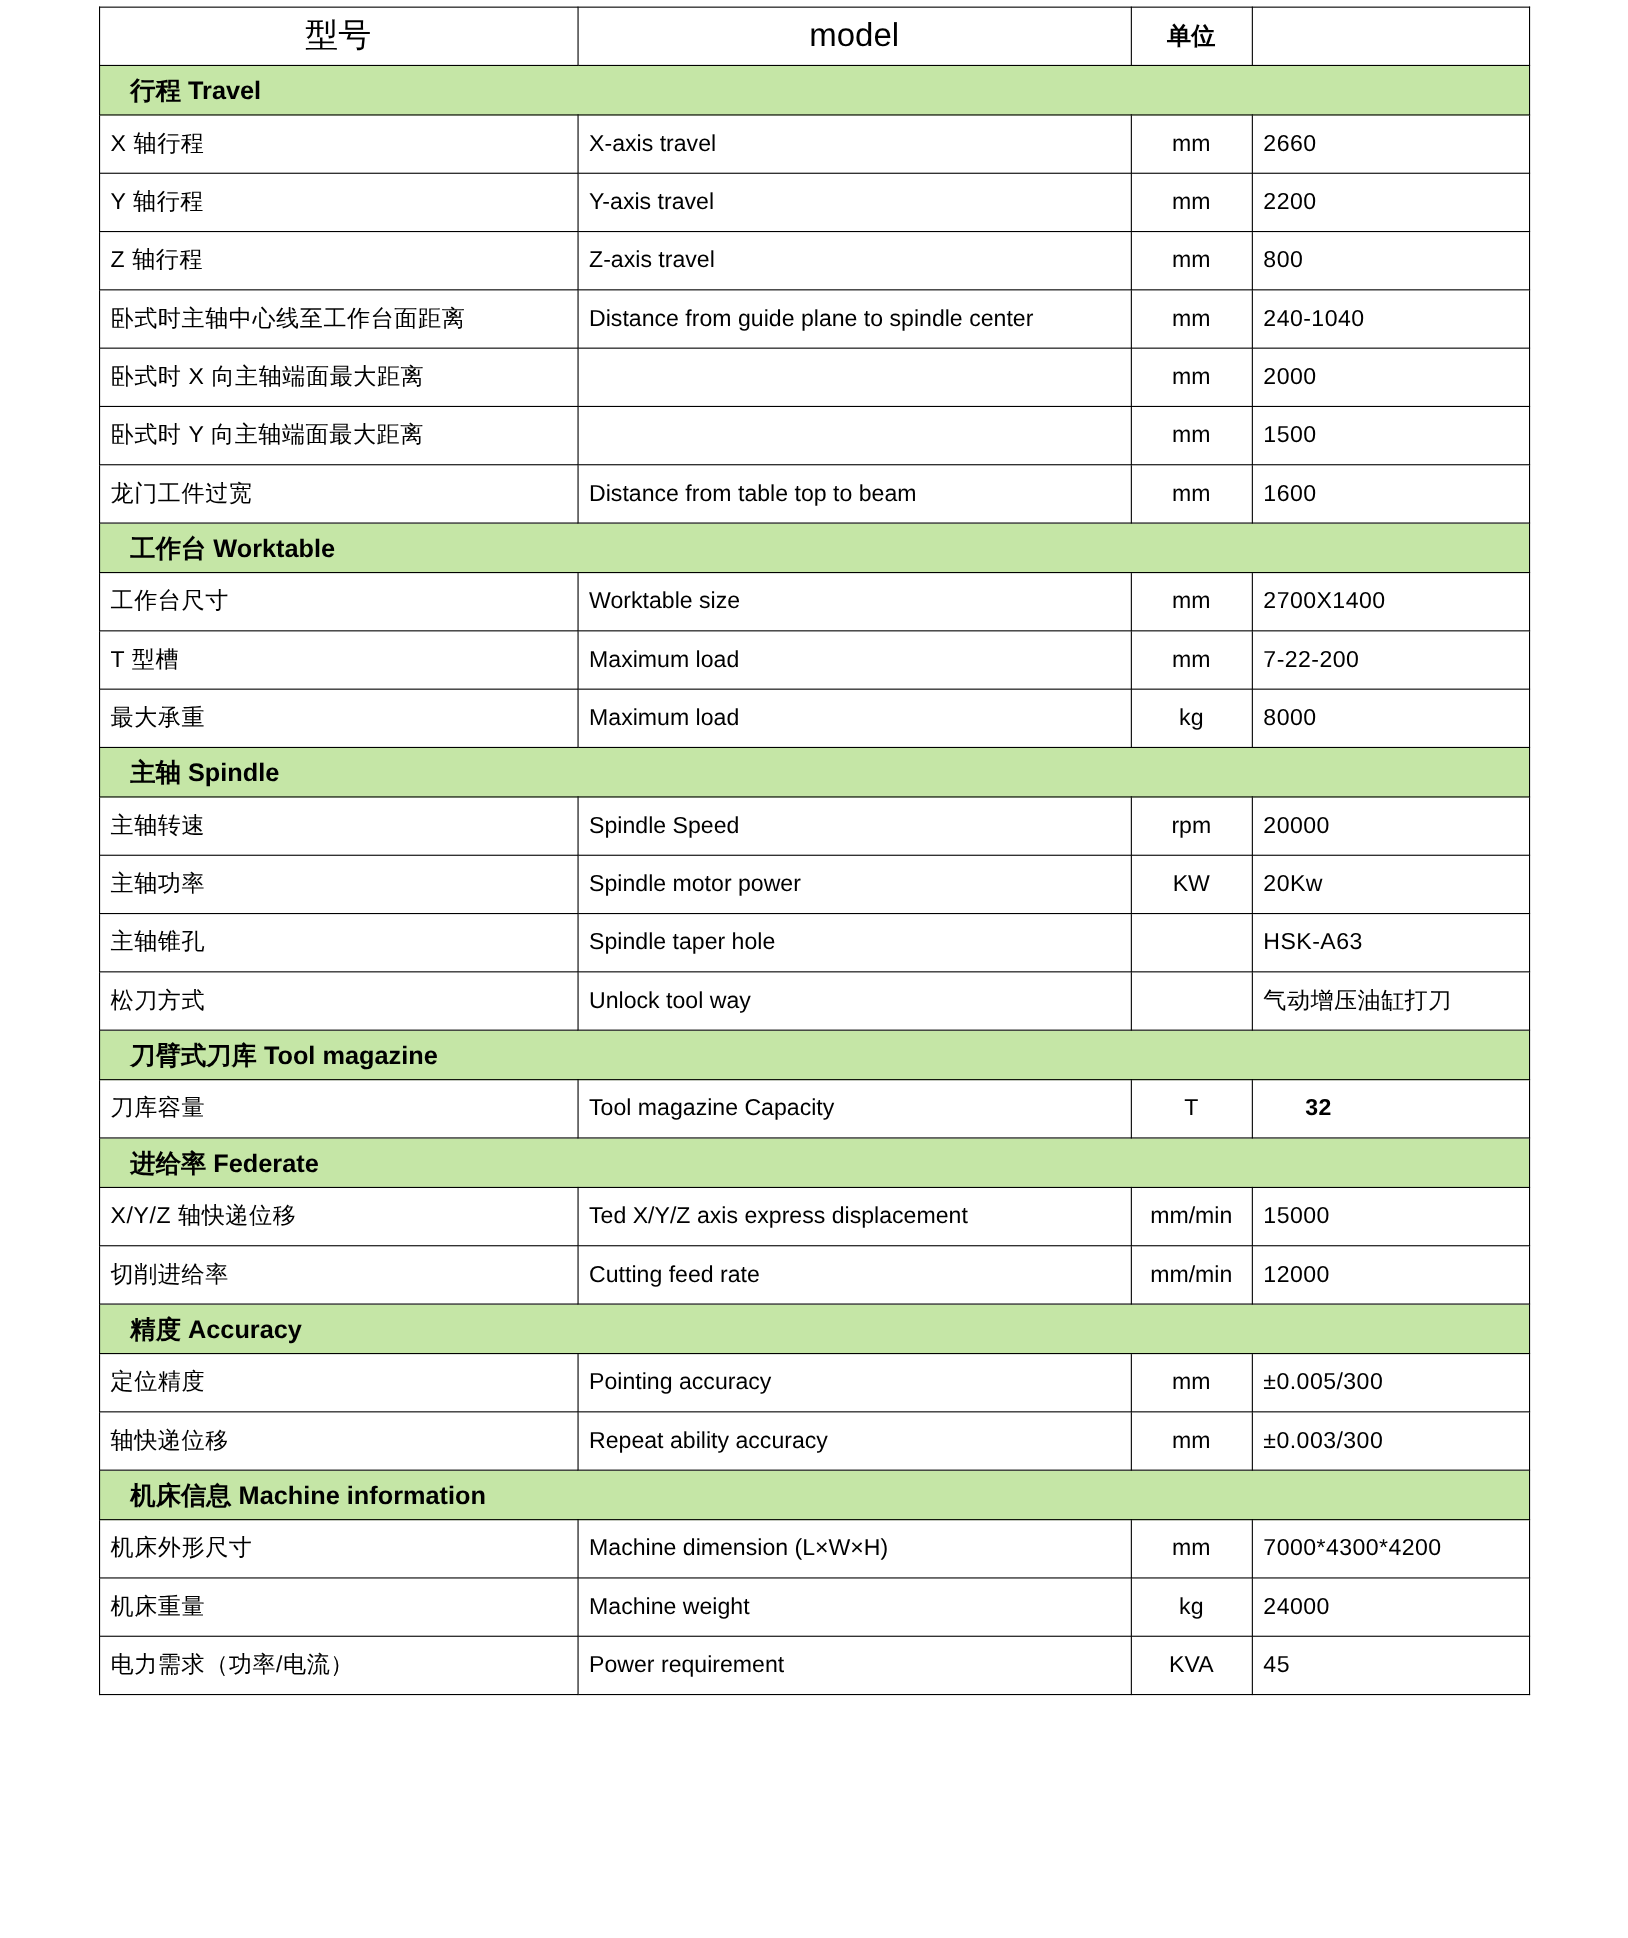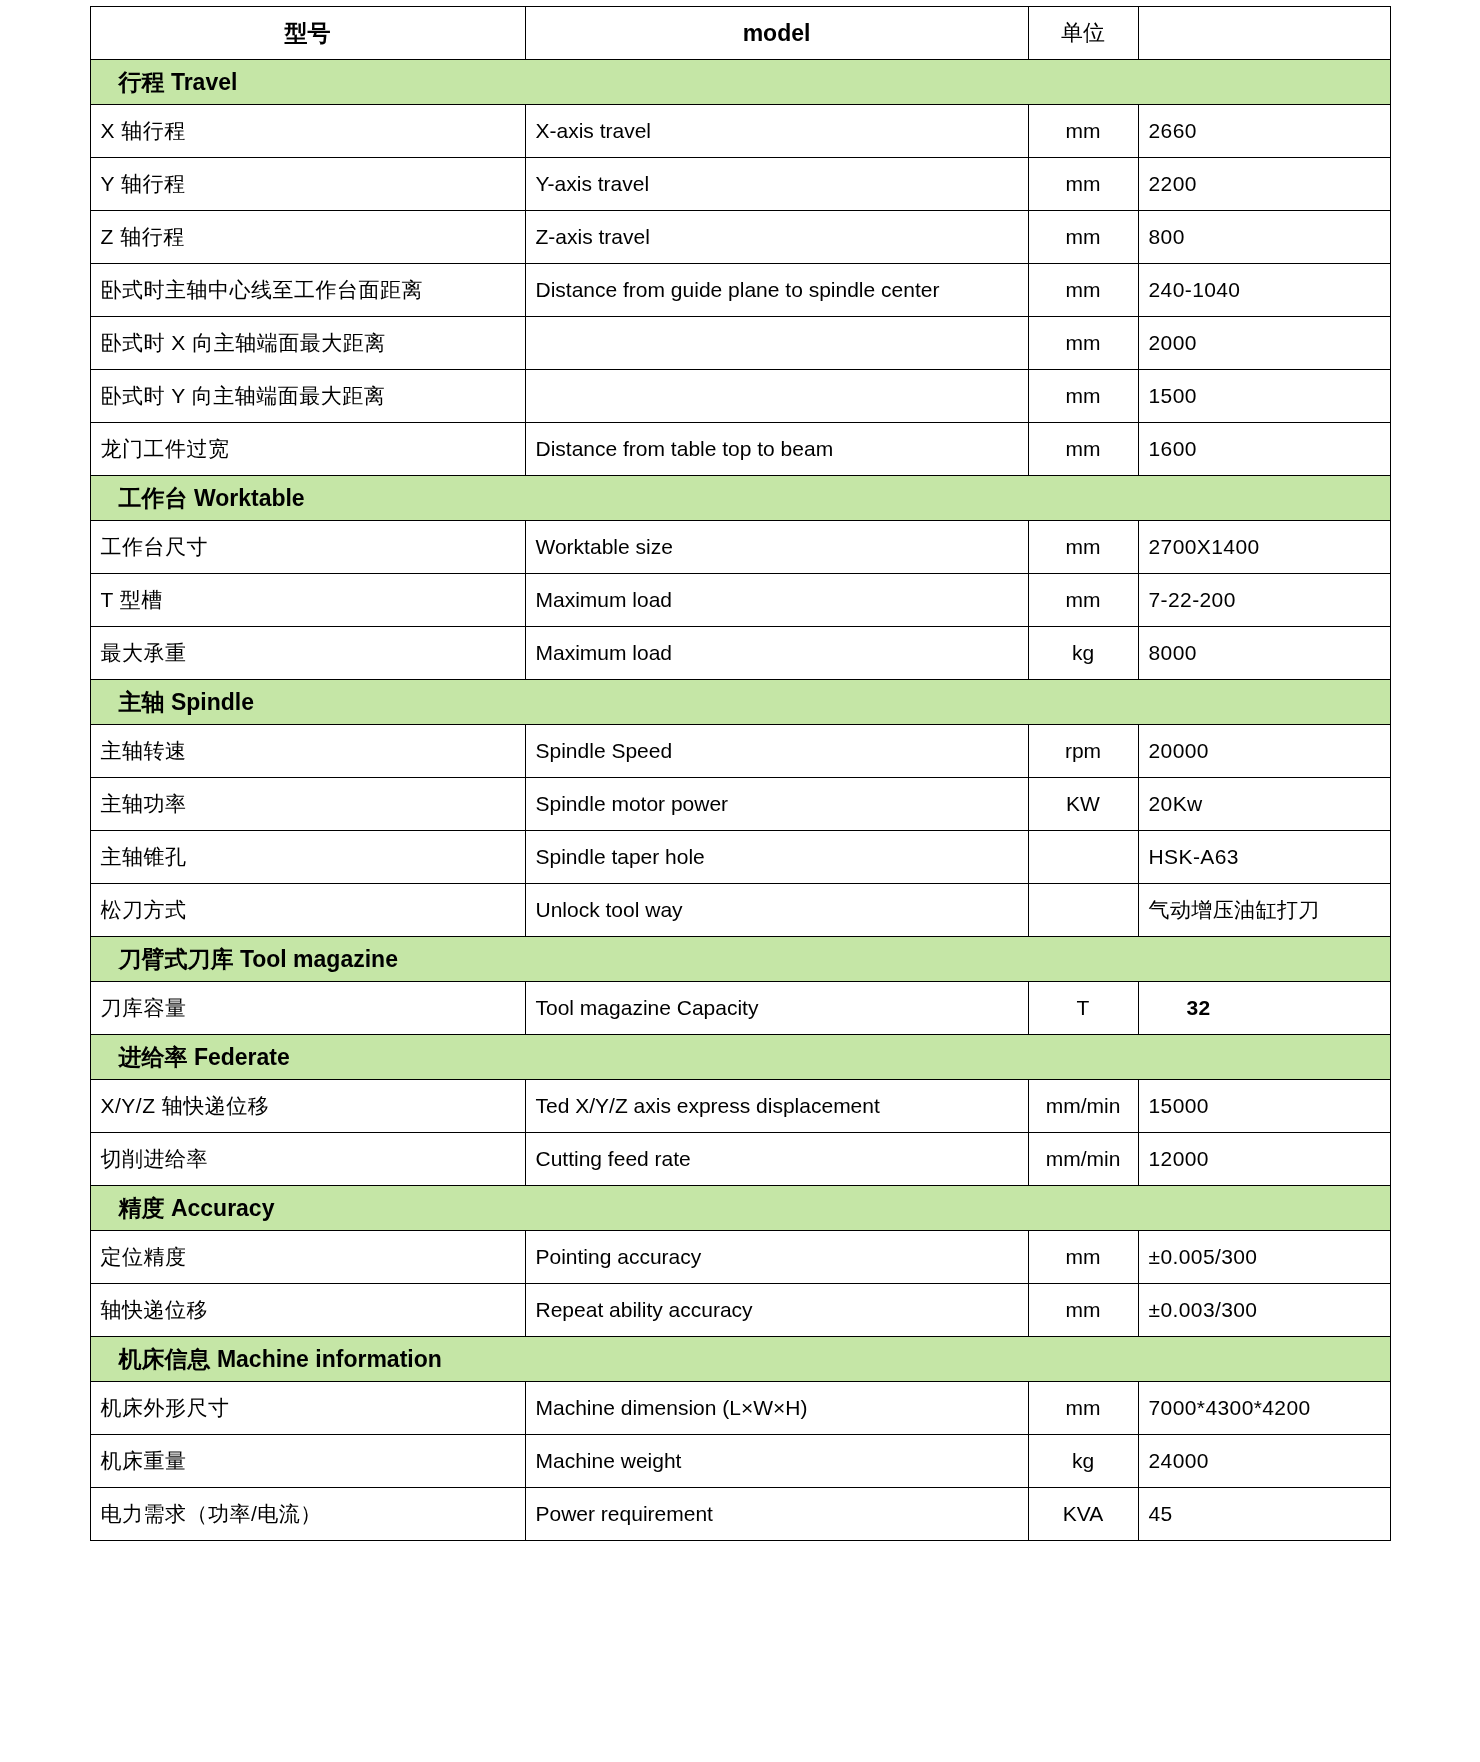--- a/index.html
+++ b/index.html
@@ -32,25 +32,25 @@
     line-height: 1.25;
   }
   col.c-cn    { width: 435px; }
   col.c-en    { width: 503px; }
   col.c-unit  { width: 110px; }
   col.c-val   { width: 252px; }
 
   tr.head td {
     height: 52px;
     text-align: center;
+    font-weight: normal;
+    font-size: 30px;
+  }
+  tr.head td.unit {
     font-weight: bold;
-    font-size: 23px;
-  }
-  tr.head td.unit {
-    font-weight: normal;
     font-size: 22px;
     margin-left: 37px;
   }
   tr.section td {
     background: #c5e6a6;
     height: 44px;
     font-weight: bold;
     font-size: 23px;
     padding-left: 28px;
   }

